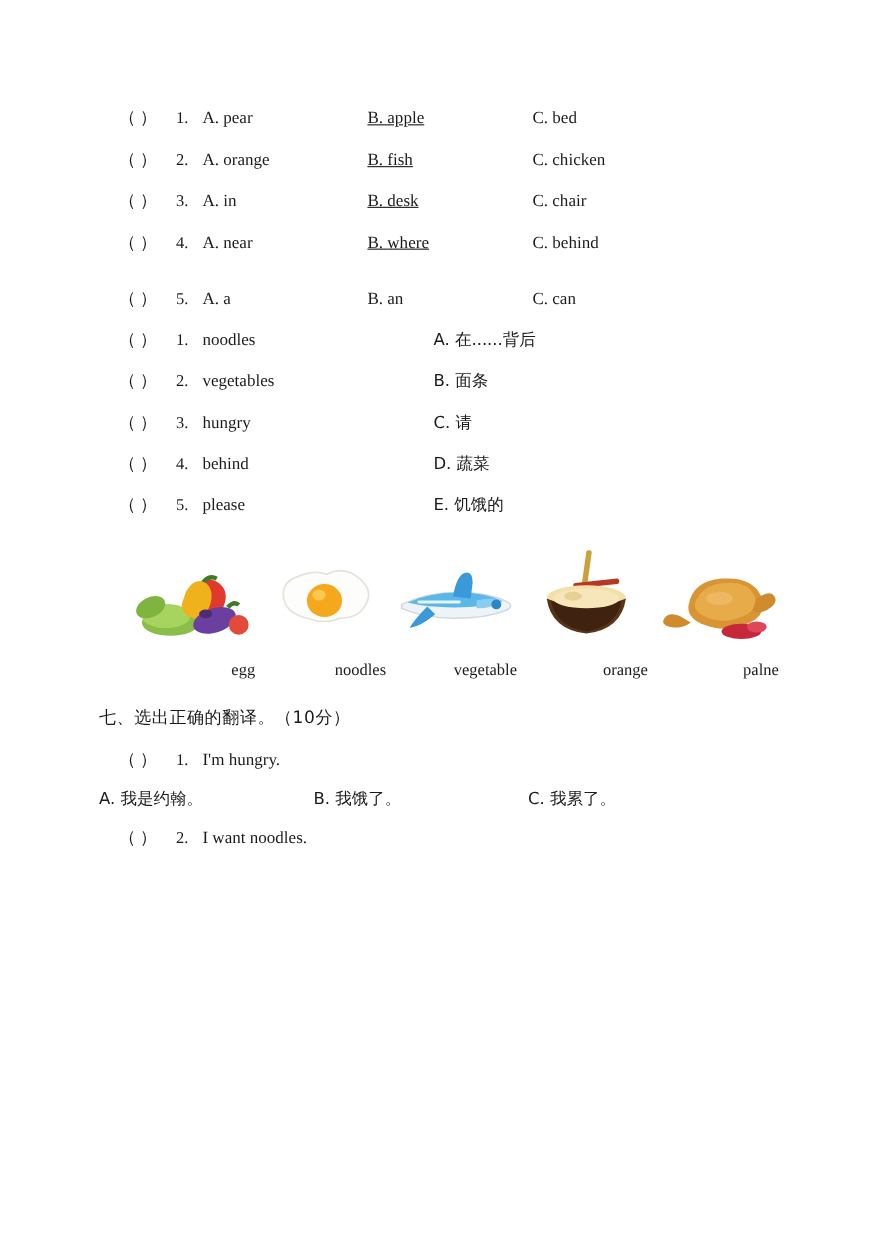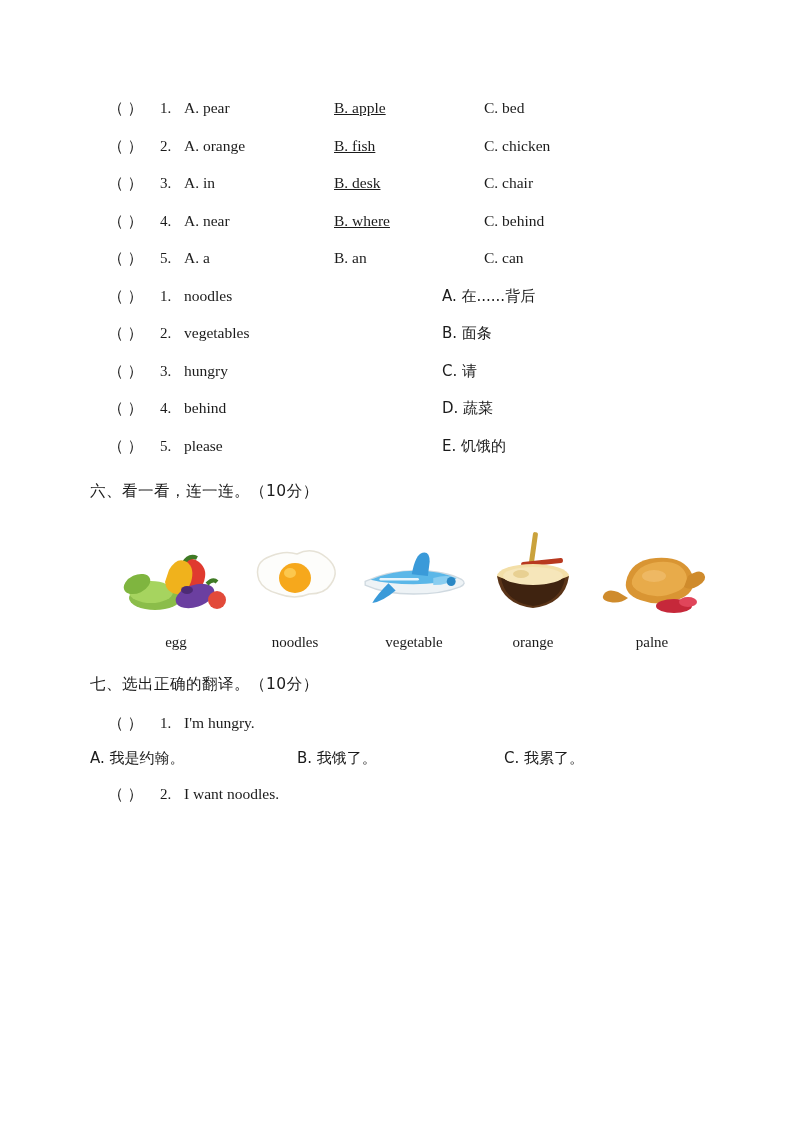--- a/index.html
+++ b/index.html
@@ -45,21 +45,21 @@
     font-size: 15.5px;
   }
   .num {
     display: inline-block;
     width: 24px;
     font-size: 15px;
   }
   .opt-a { display: inline-block; width: 150px; }
   .opt-b { display: inline-block; width: 150px; text-decoration: underline; }
   .opt-c { display: inline-block; }
-  .opt-b-wide { display: inline-block; width: 150px; }
+  .opt-b-wide { display: inline-block; width: 150px; margin-top: 14px; }
 
   .section-title {
     font-family: "DejaVu Sans", sans-serif;
     font-size: 15.5px;
     line-height: 1;
     margin: 30px 0 22px -18px;
     font-weight: 400;
     letter-spacing: 0.5px;
     white-space: nowrap;
   }
@@ -70,21 +70,21 @@
   
   .match-row {
     display: flex;
     align-items: baseline;
     font-size: 15.5px;
     line-height: 1;
     margin-bottom: 21.5px;
     white-space: nowrap;
   }
   .match-en { display: inline-block; width: 210px; }
-  .match-zh { font-family: "DejaVu Sans", sans-serif; font-size: 15px; margin-left: 48px; }
+  .match-zh { font-family: "DejaVu Sans", sans-serif; font-size: 15px; }
 
   
   .pics {
     display: flex;
     justify-content: space-between;
     align-items: flex-end;
     margin: 14px 0 0 12px;
     width: 588px;
     height: 95px;
   }
@@ -97,39 +97,38 @@
   }
   .pic-labels {
     display: flex;
     justify-content: space-between;
     margin: 18px 0 0 12px;
     width: 588px;
     font-size: 15px;
   }
   .pic-label {
     width: 112px;
-    text-align: center;
+    text-align: right;
   }
 
   
   .trans-q {
     display: flex;
     align-items: baseline;
     font-size: 15.5px;
     line-height: 1;
     margin-bottom: 20px;
     white-space: nowrap;
   }
   .trans-opts {
     display: flex;
     font-size: 15.5px;
     line-height: 1;
     margin: 0 0 20px -18px;
     white-space: nowrap;
-    gap: 12px;
   }
   .trans-opt { display: inline-block; }
   .trans-opt.w1 { width: 195px; }
   .trans-opt.w2 { width: 195px; }
 </style>
 </head>
 <body>
 
 <div class="page">
   <div class="content">
@@ -198,21 +197,20 @@
         <span class="match-zh">D. 蔬菜</span>
       </div>
       <div class="match-row">
         <span class="paren">（      ）</span>
         <span class="num">5.</span>
         <span class="match-en">please</span>
         <span class="match-zh">E. 饥饿的</span>
       </div>
     </div>
 
-    <div class="section-title">六、看一看，连一连。（10分）</div>
 
     <div class="pics">
 
       <div class="pic-cell">
         <svg width="110" height="80" viewBox="0 0 110 80">
           <ellipse cx="34" cy="62" rx="26" ry="12" fill="#8bbd4a"></ellipse>
           <ellipse cx="30" cy="56" rx="22" ry="11" fill="#a6d45f"></ellipse>
           <path d="M58 30 q10 -12 20 -4 q10 8 4 22 q-6 14 -18 12 q-12 -2 -12 -16 z" fill="#e03a2f"></path>
           <path d="M62 28 q6 -10 14 -6" stroke="#3f7a25" stroke-width="4" fill="none"></path>
           <path d="M48 34 q8 -14 18 -8 q8 6 4 20 q-5 14 -15 12 q-10 -2 -11 -12 z" fill="#f0b21c"></path>

